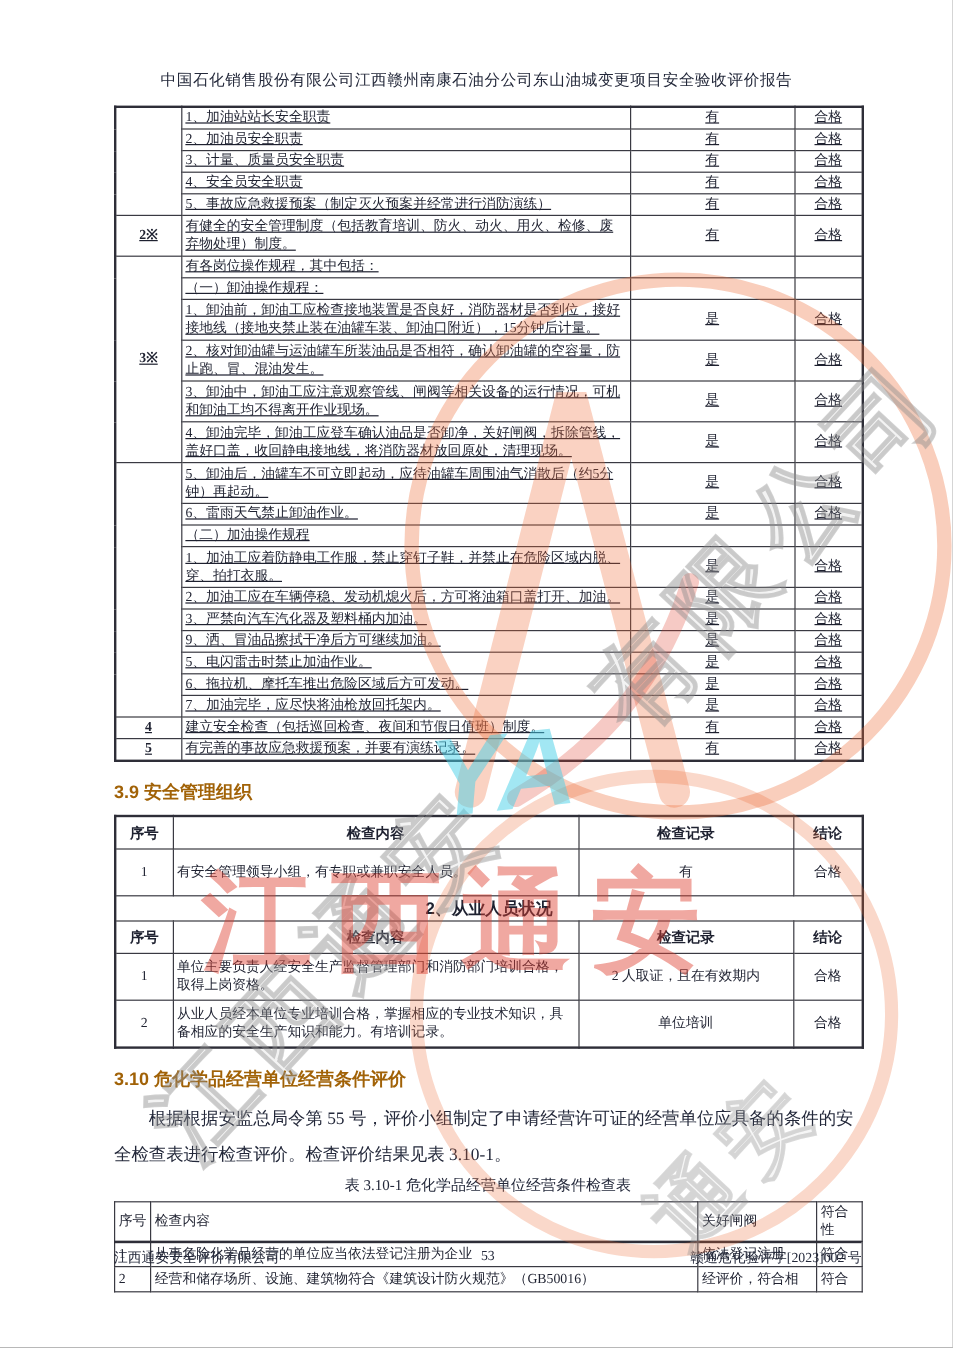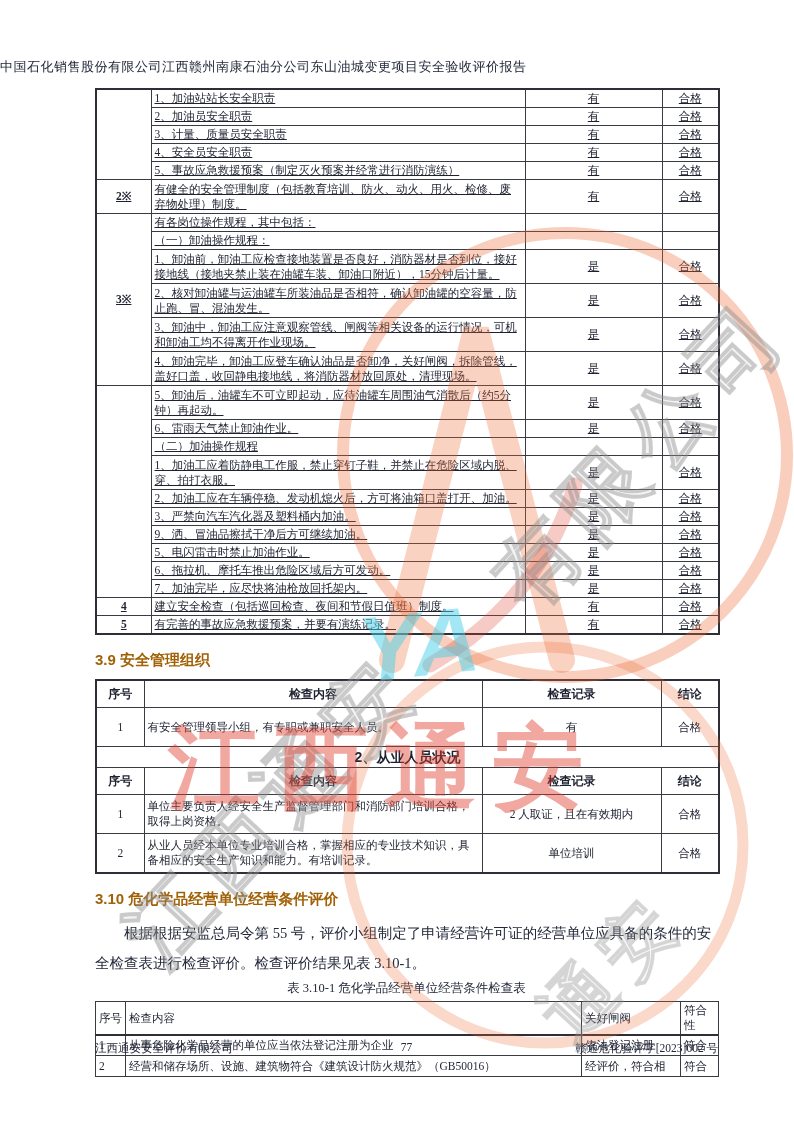--- a/index.html
+++ b/index.html
@@ -8,20 +8,21 @@
     width:794px;height:1123px;
     margin:0 auto;
     background:#ffffff;
     overflow:hidden;
     font-family:"Liberation Serif",serif;
     color:#1e2130;
   }
   
   .doc-header{
     margin:58px auto 0 auto;
+    text-align:center;
     font-size:13px;
     letter-spacing:0.5px;
     color:#23283a;
   }
   .content{
     position:absolute;
     left:95px;top:82px;
     width:623px;
   }
   .doc-footer{
@@ -354,21 +355,21 @@
             <td>经评价，符合相</td>
             <td>符合</td>
           </tr>
     </tbody>
       </table>
 
   </div>
 
   <div class="doc-footer">
     <span class="f-left">江西通安安全评价有限公司</span>
-    <span class="f-center">77</span>
+    <span class="f-center">53</span>
     <span class="f-right">赣通危化验评字[2023]002 号</span>
   </div>
 
   <div class="wm">
     <svg class="wm-svg" width="794" height="1123" viewBox="0 0 794 1123">
       <circle cx="565" cy="455" r="222" fill="none" stroke="#ED6A34" stroke-width="12" opacity="0.33"></circle>
       <circle cx="545" cy="845" r="198" fill="none" stroke="#ED6A34" stroke-width="11" opacity="0.26"></circle>
       <path d="M392 660 L476 330 L562 660" fill="none" stroke="#ED6A34" stroke-width="26" stroke-linecap="round" opacity="0.30"></path>
       <path d="M430 665 Q540 600 575 485" fill="none" stroke="#DF3F30" stroke-width="15" stroke-linecap="round" opacity="0.28"></path>
     </svg>

